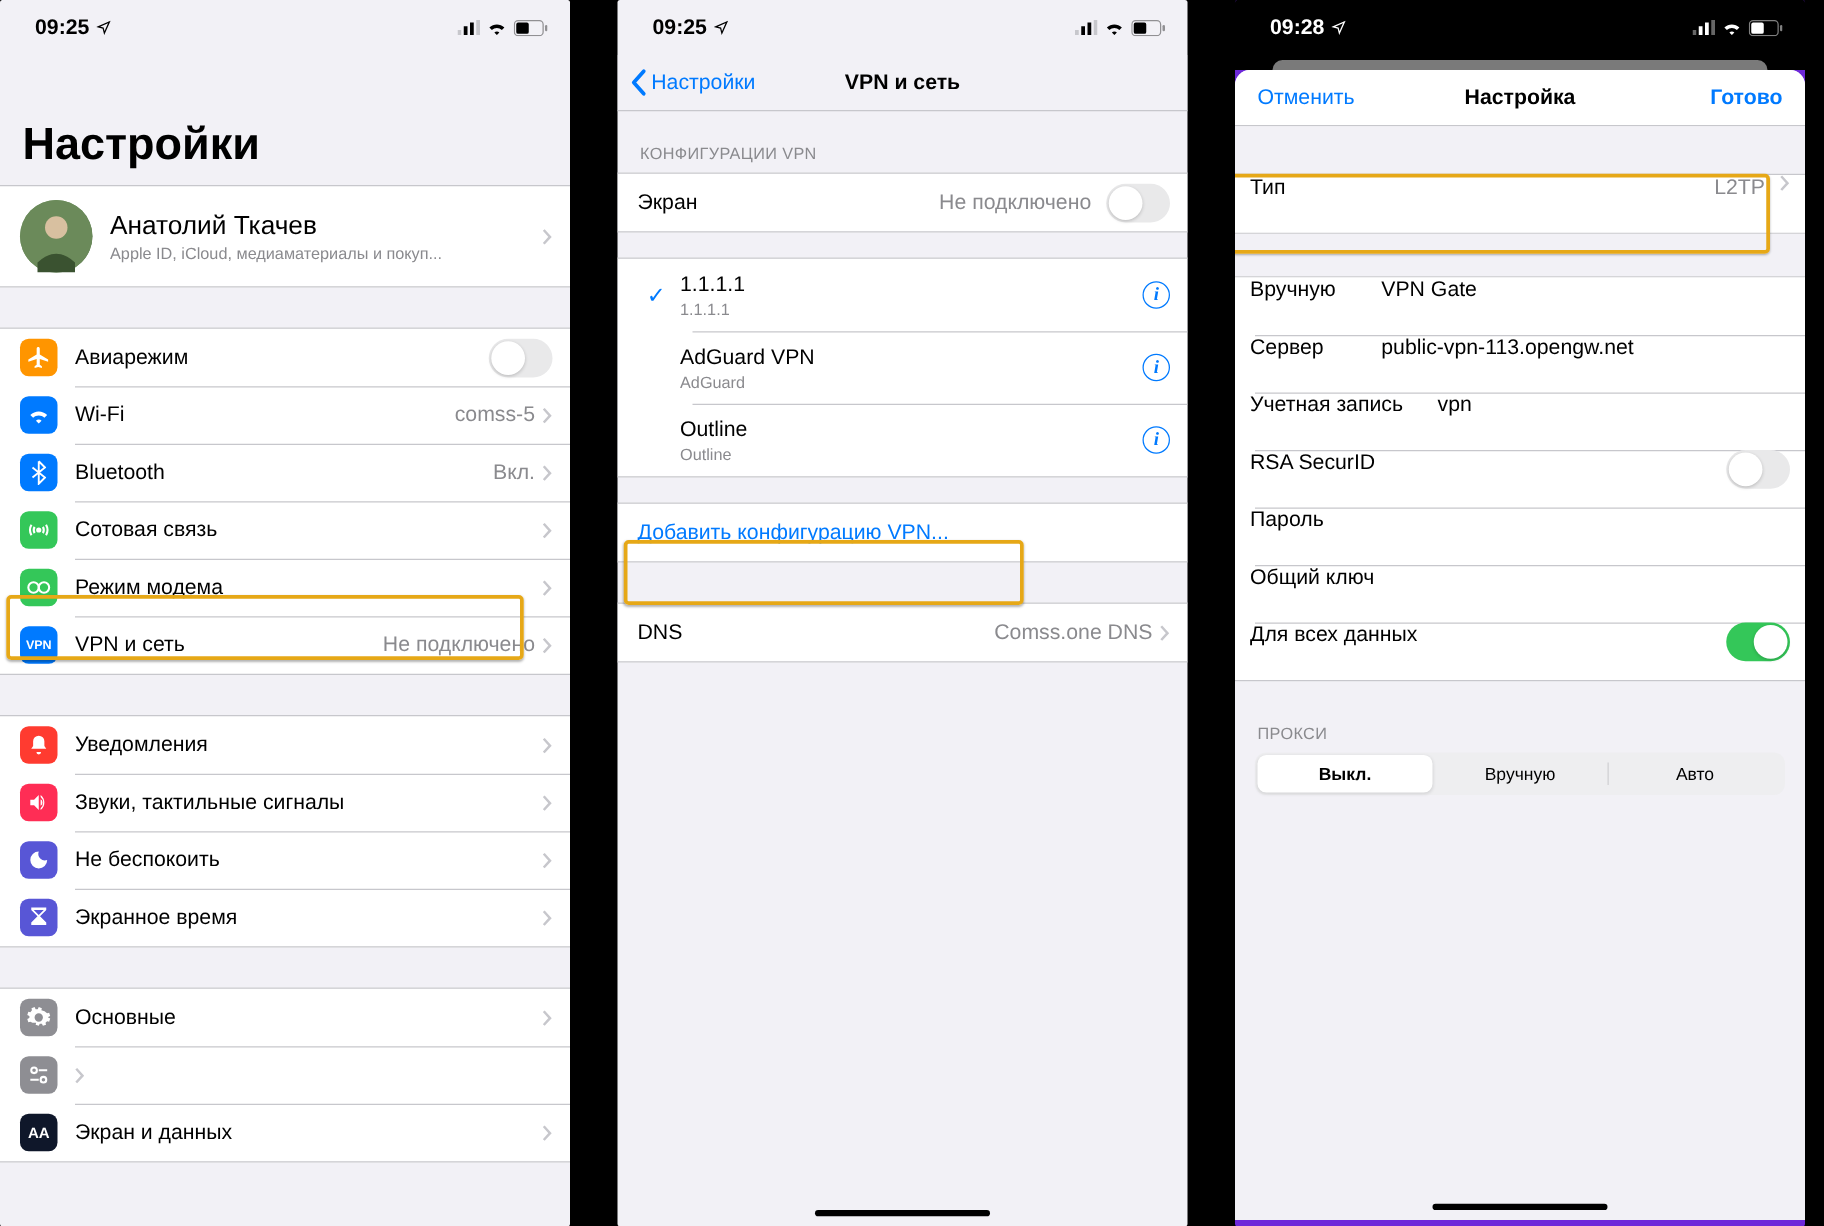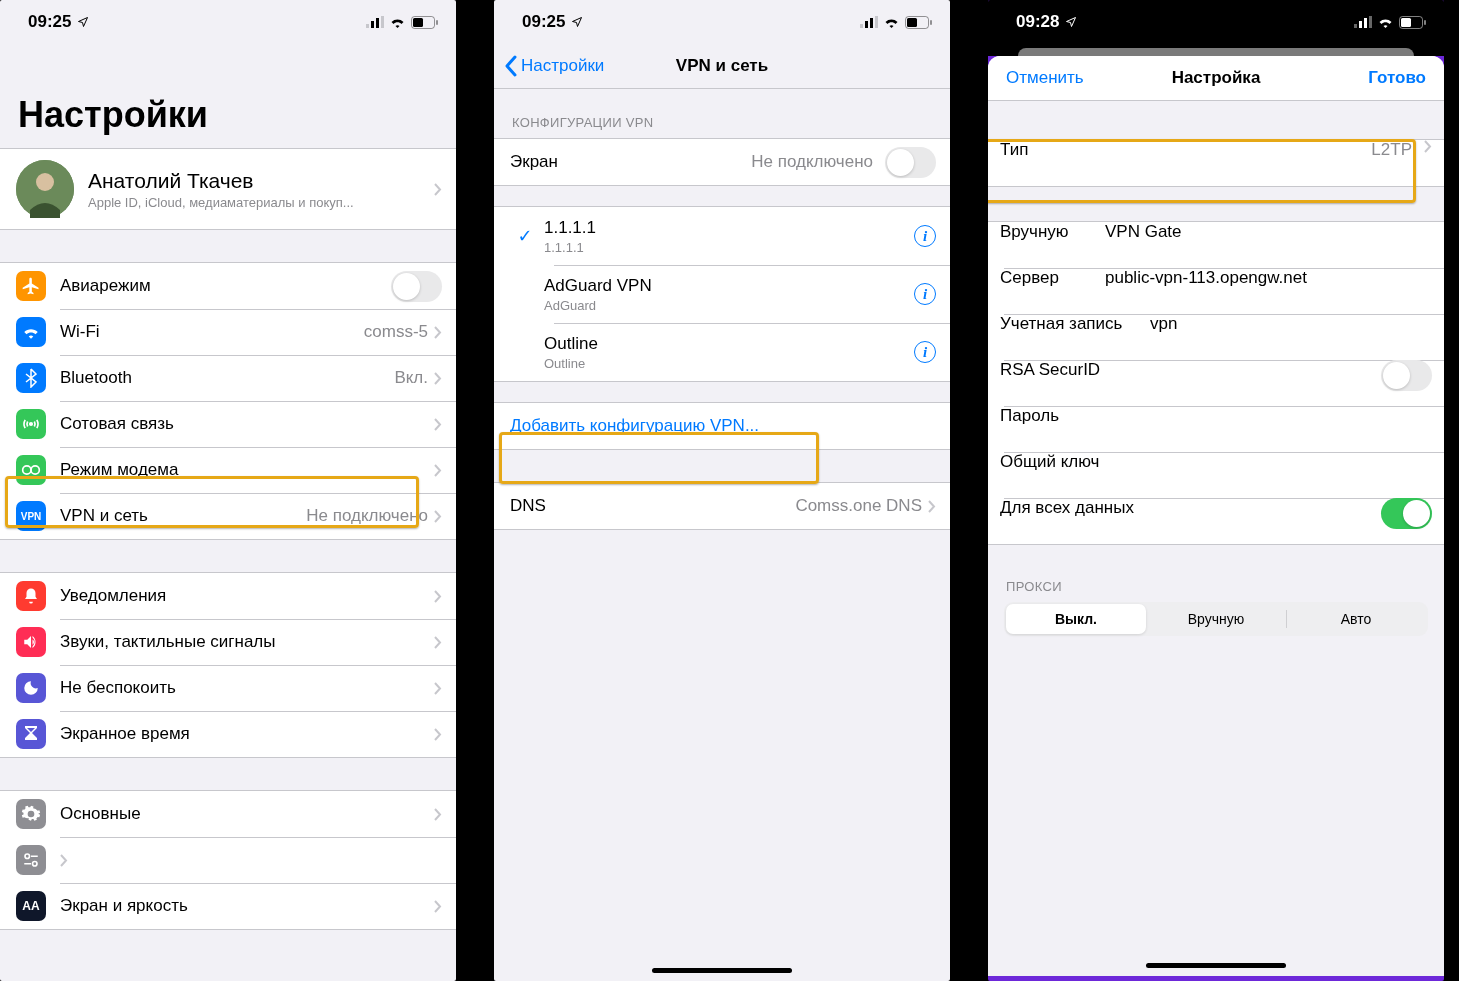--- a/index.html
+++ b/index.html
@@ -387,21 +387,21 @@
             <circle cx="17" cy="17" r="3"></circle>
             <line x1="3" y1="17" x2="12" y2="17"></line>
           </svg>
       </div>
       <svg class="chevron" viewBox="0 0 8 13">
           <path d="M1 1l5 5.5L1 12" fill="none" stroke="currentColor" stroke-width="2"></path>
         </svg>
     </div>
     <div class="row">
       <div class="appicon" style="background:#0f172a;font-size:12px;font-weight:700">AA</div>
-      <div class="row-main">Экран и яркость</div>
+      <div class="row-main">Экран и данных</div>
       <svg class="chevron" viewBox="0 0 8 13">
           <path d="M1 1l5 5.5L1 12" fill="none" stroke="currentColor" stroke-width="2"></path>
         </svg>
     </div>
   </div>
 
   <div class="highlight" style="top:476px; left:5px; width:414px; height:52px;"></div>
 </div>
 
 <div class="phone">

